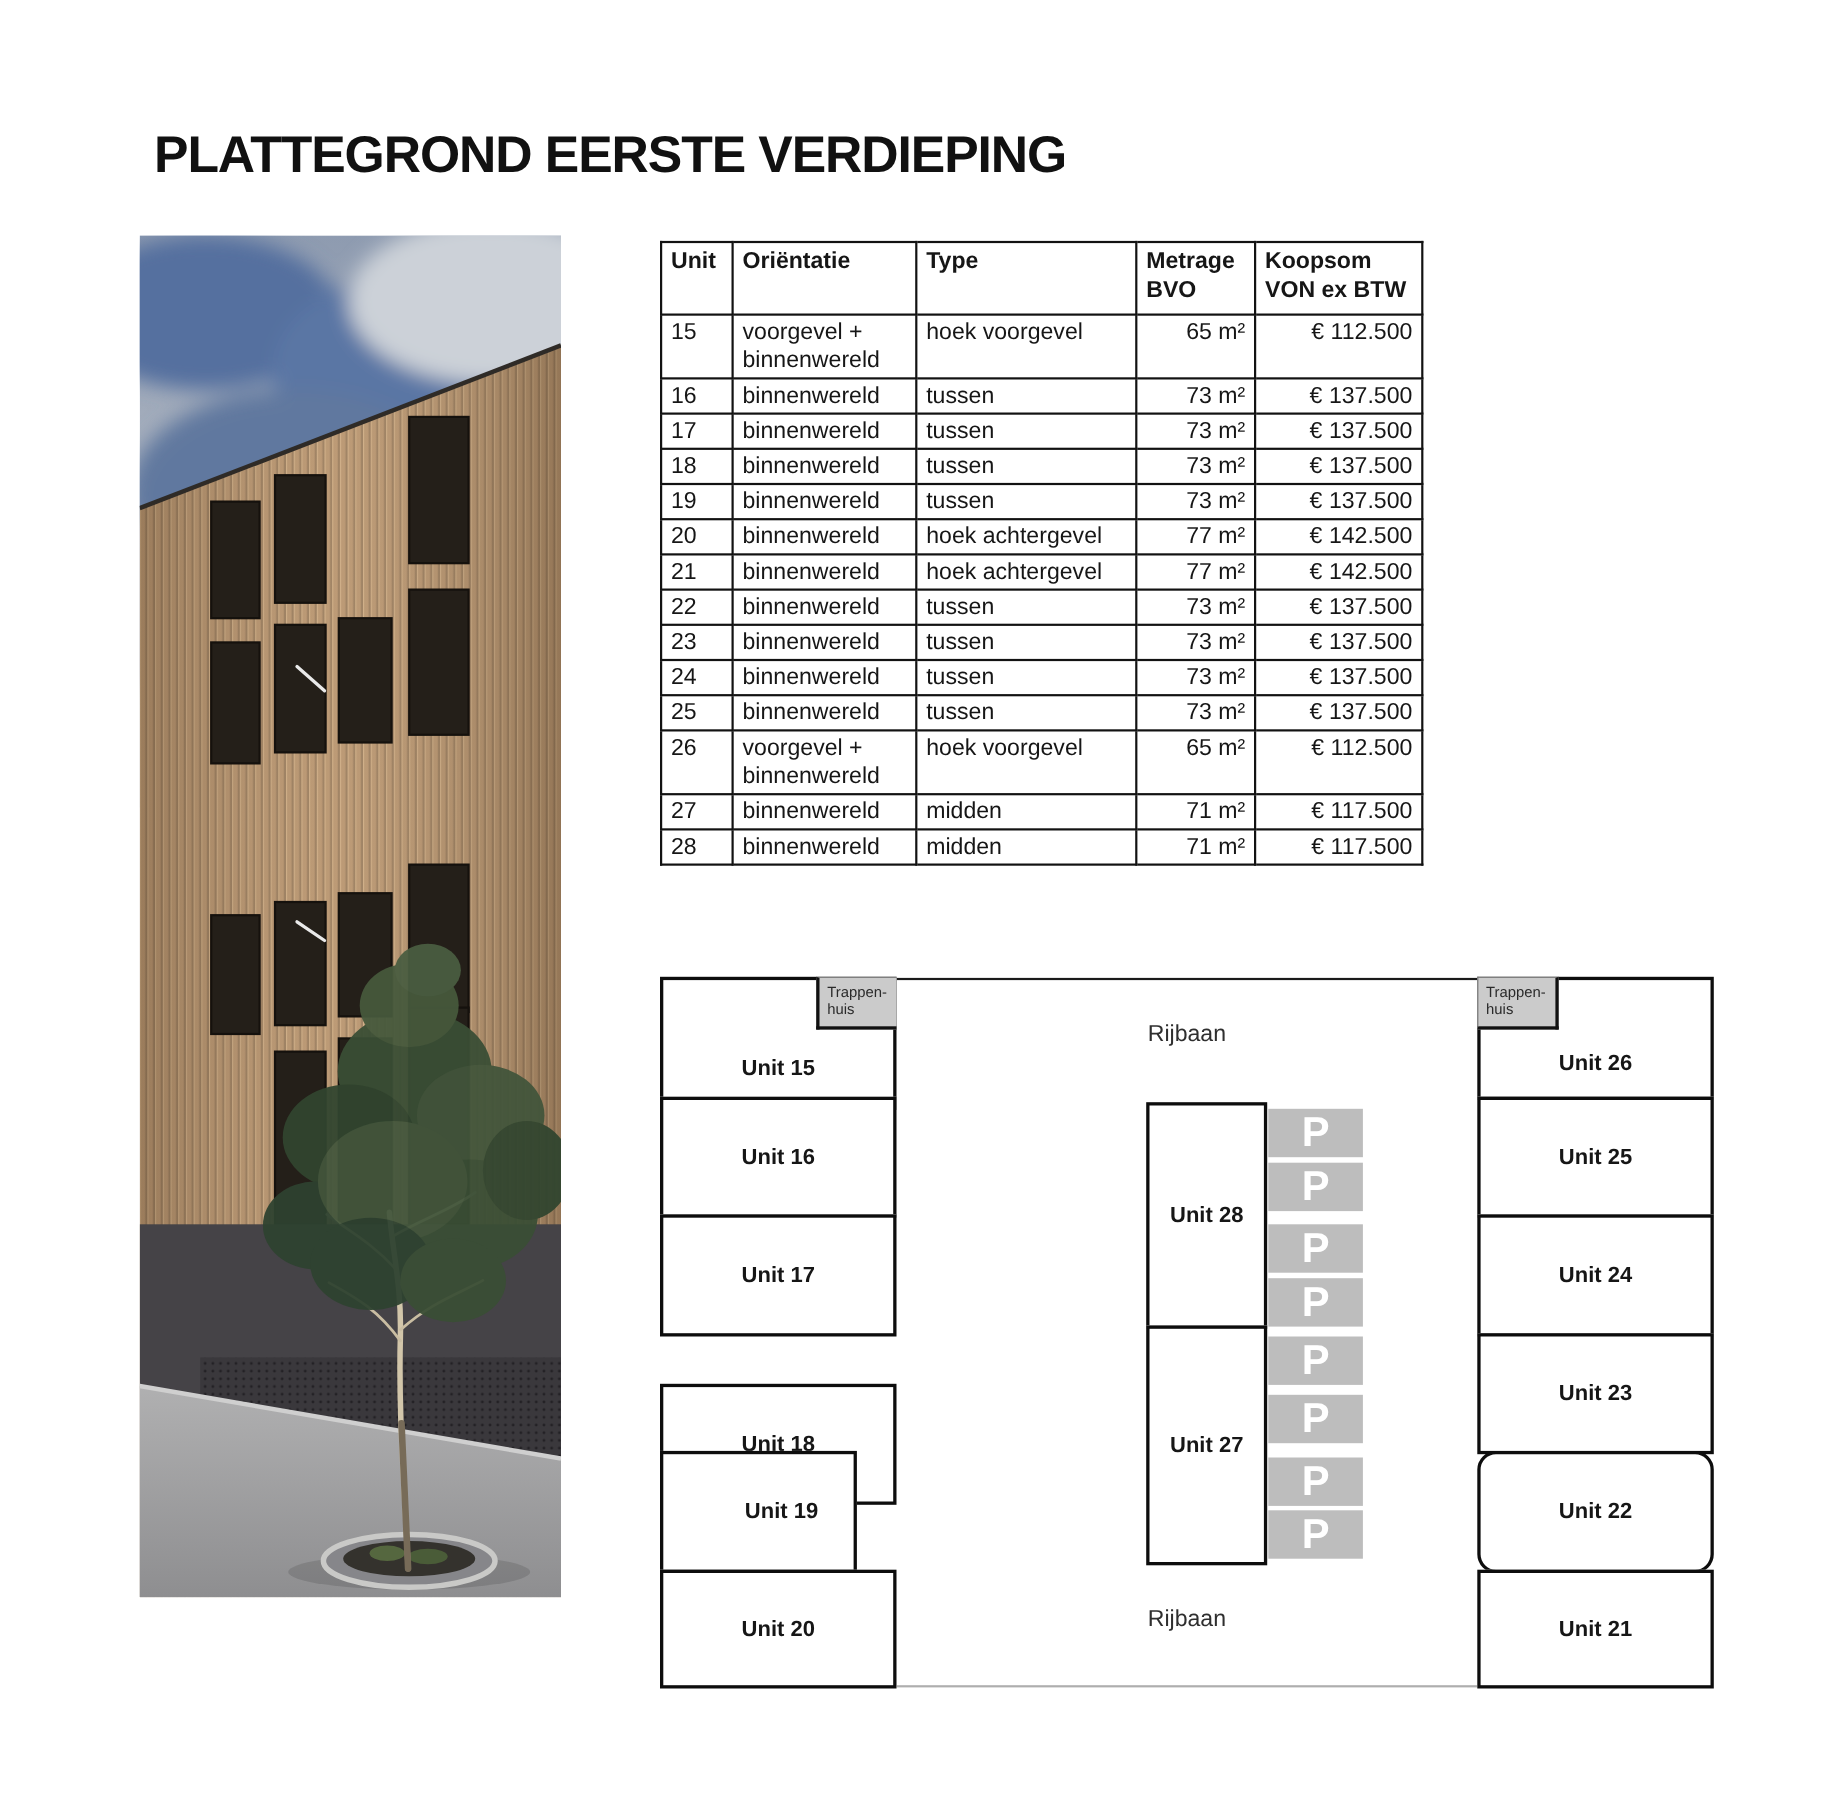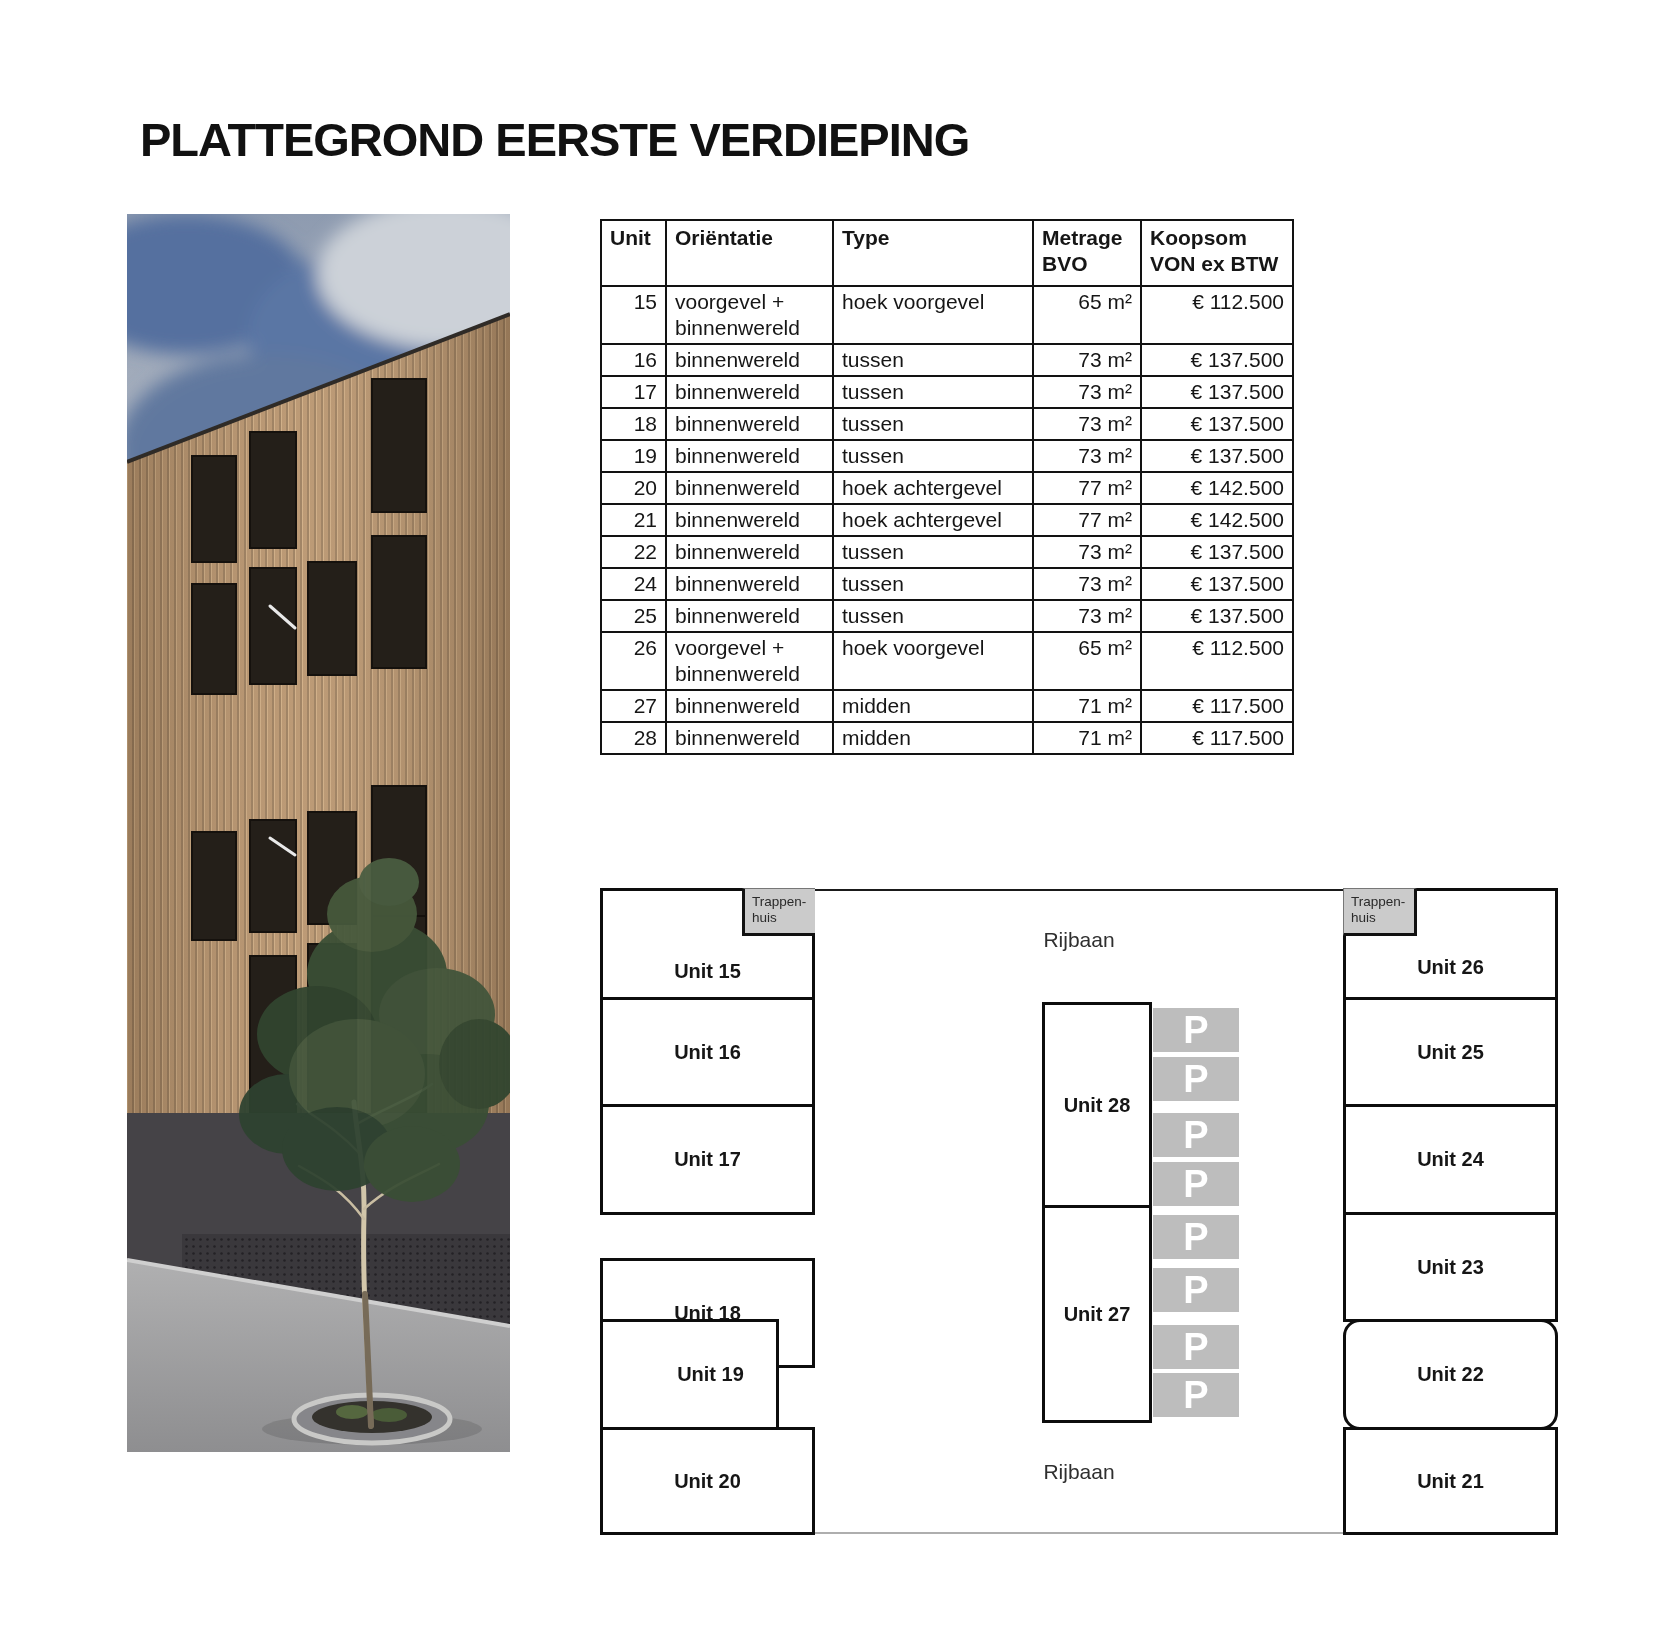--- a/index.html
+++ b/index.html
@@ -18,21 +18,21 @@
   
   .unit-table{
     position:absolute;left:600px;top:219px;border-collapse:collapse;
     table-layout:fixed;width:692px;font-size:21px;
   }
   .unit-table th,.unit-table td{
     border:2px solid #121212;padding:2px 8px;line-height:26px;
     white-space:pre-line;vertical-align:top;overflow:hidden;
   }
   .unit-table th{font-weight:700;text-align:left;padding-top:4px;height:58px;}
-  .unit-table td.c-unit{text-align:right;}
+  .unit-table td.c-unit{text-align:left;}
   .unit-table td.c-num{text-align:right;}
   tr.r1{height:31px;}
   tr.r2{height:56px;}
   
   .plan{position:absolute;left:600px;top:888px;width:958px;height:649px;}
   .plan *{box-sizing:border-box;}
   .ubox{
     position:absolute;background:#fff;border:3px solid #0d0d0d;
     display:flex;align-items:center;justify-content:center;
   }
@@ -243,20 +243,27 @@
       <td class="c-num">€ 142.500</td>
     </tr>
     <tr class="r1">
       <td class="c-unit">22</td>
       <td>binnenwereld</td>
       <td>tussen</td>
       <td class="c-num">73 m²</td>
       <td class="c-num">€ 137.500</td>
     </tr>
     <tr class="r1">
+      <td class="c-unit">23</td>
+      <td>binnenwereld</td>
+      <td>tussen</td>
+      <td class="c-num">73 m²</td>
+      <td class="c-num">€ 137.500</td>
+    </tr>
+    <tr class="r1">
       <td class="c-unit">24</td>
       <td>binnenwereld</td>
       <td>tussen</td>
       <td class="c-num">73 m²</td>
       <td class="c-num">€ 137.500</td>
     </tr>
     <tr class="r1">
       <td class="c-unit">25</td>
       <td>binnenwereld</td>
       <td>tussen</td>

